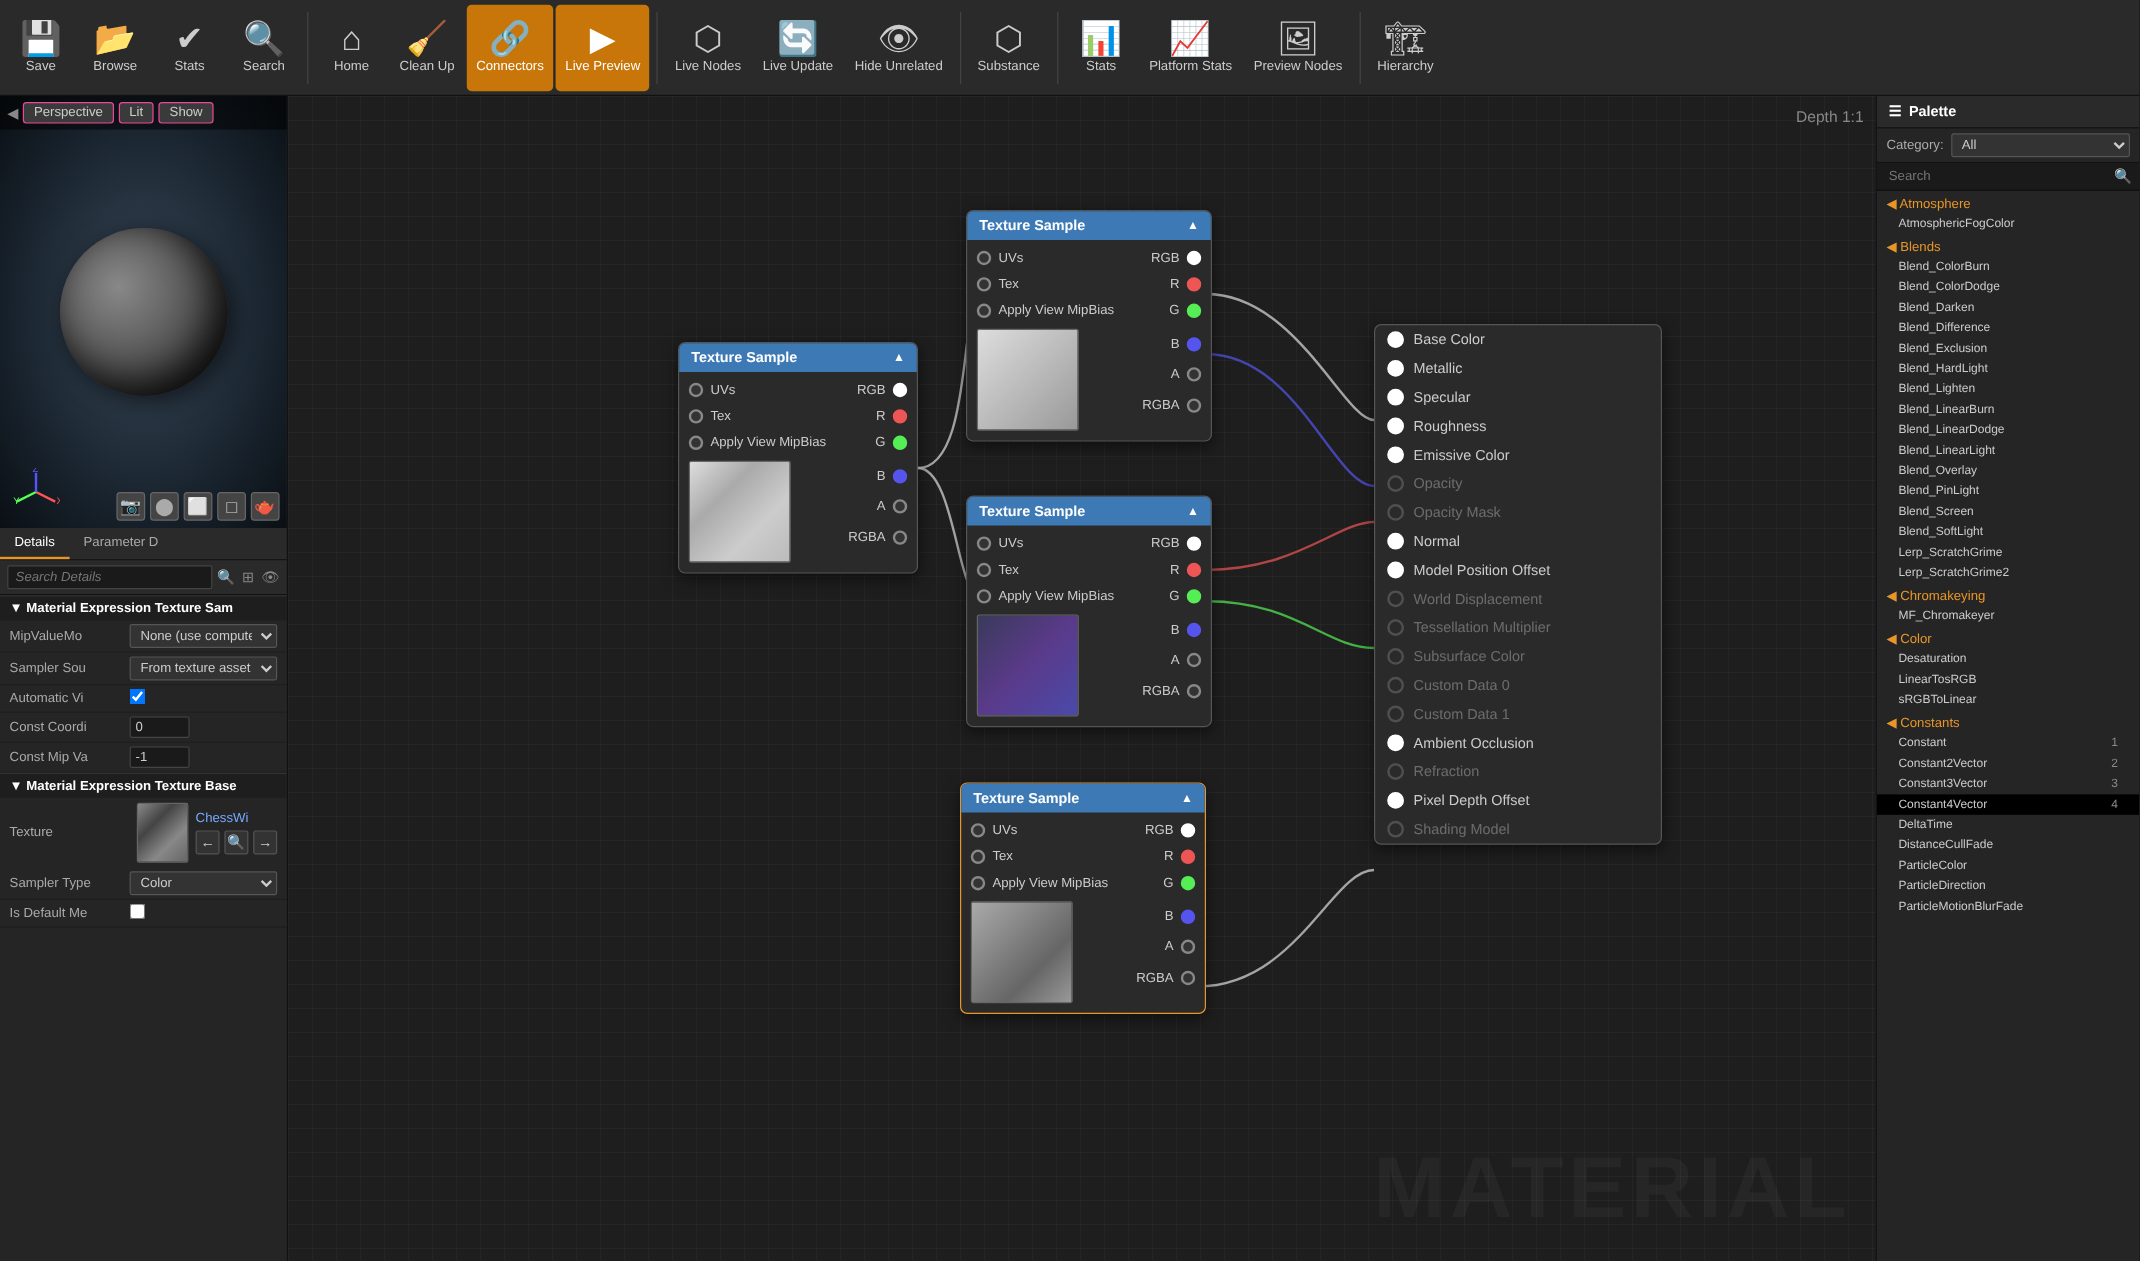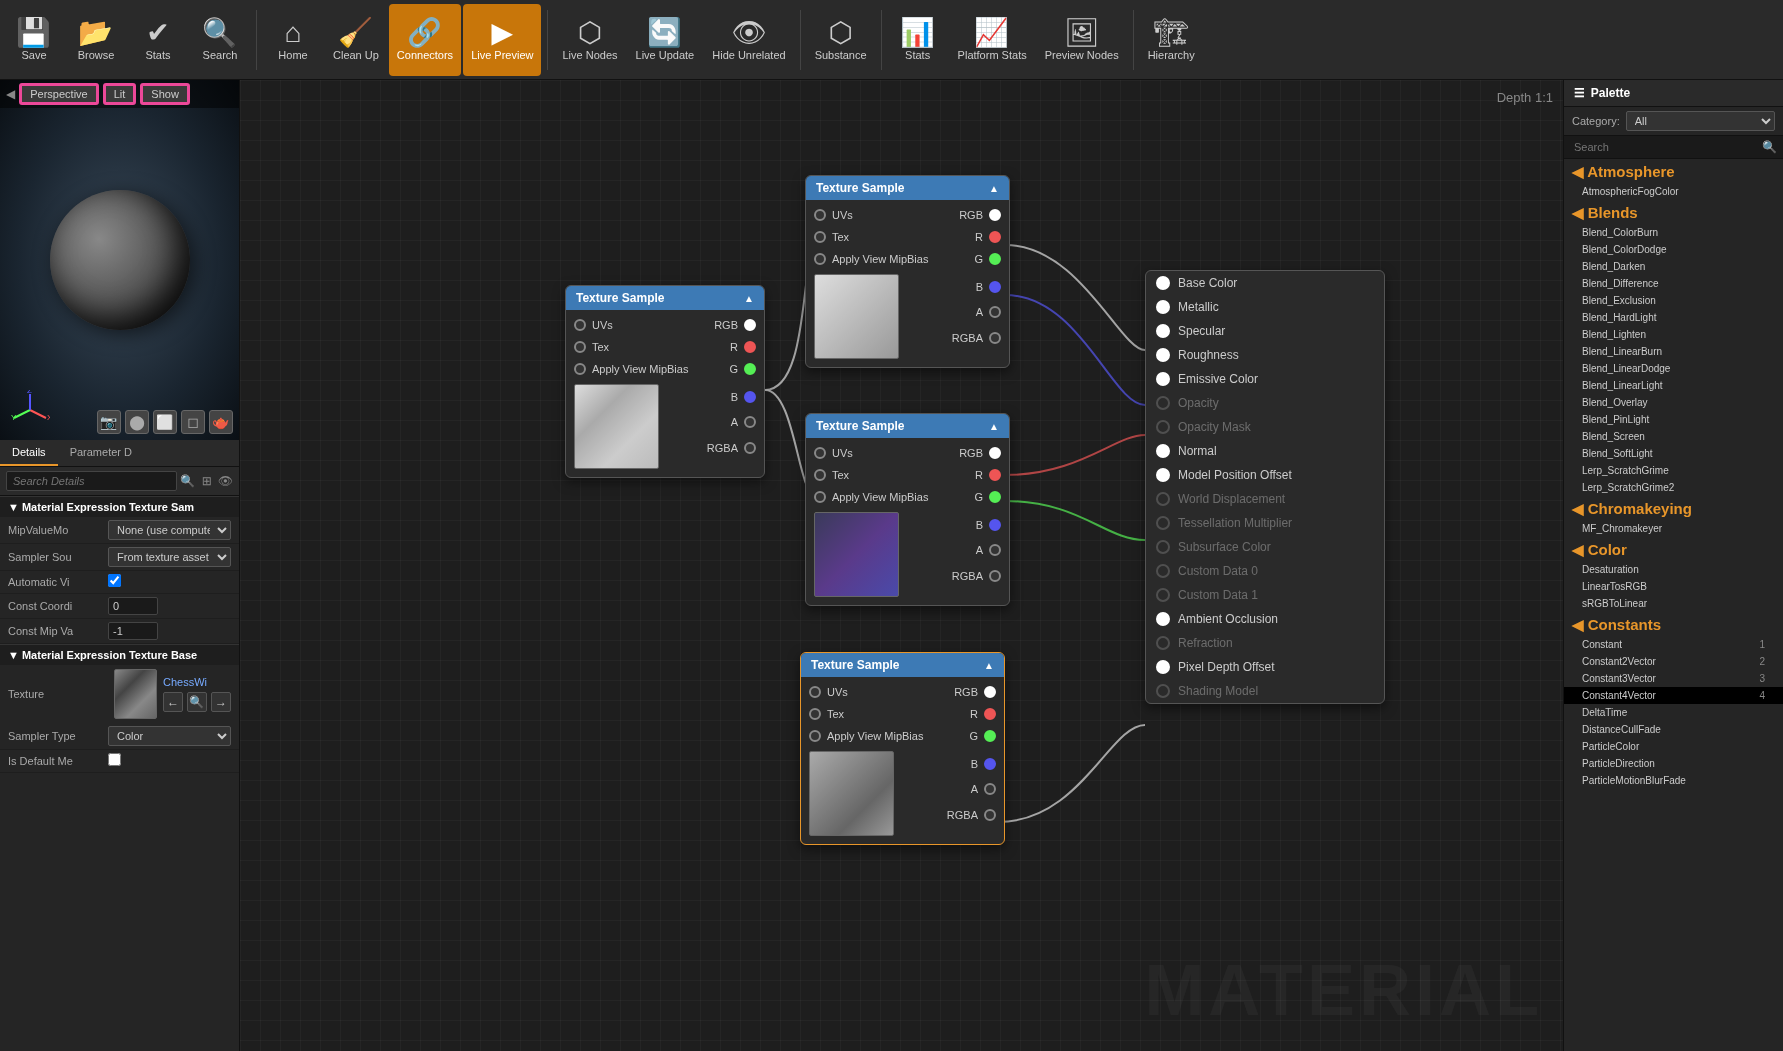--- a/index.html
+++ b/index.html
@@ -30,21 +30,21 @@
     .viewport-ball {
       position: absolute; top: 50%; left: 50%; transform: translate(-50%,-50%);
       width: 140px; height: 140px; border-radius: 50%;
       background: radial-gradient(circle at 35% 35%, #888, #222);
       box-shadow: inset -10px -10px 30px rgba(0,0,0,0.8), 4px 4px 20px rgba(0,0,0,0.6);
     }
     .viewport-top-bar {
       position: absolute; top: 0; left: 0; right: 0; height: 28px;
       background: rgba(0,0,0,0.5); display: flex; align-items: center; gap: 4px; padding: 0 6px;
     }
-    .vp-btn { background: #3a3a3a; border: 3px solid #ec4899; color: #ccc; padding: 2px 8px; border-radius: 3px; cursor: pointer; font-size: 11px; }
+    .vp-btn { background: #3a3a3a; border: 1px solid #ec4899; color: #ccc; padding: 2px 8px; border-radius: 3px; cursor: pointer; font-size: 11px; }
     .viewport-axes { position: absolute; bottom: 10px; left: 10px; width: 40px; height: 40px; }
     .viewport-controls { position: absolute; bottom: 6px; right: 6px; display: flex; gap: 4px; }
     .vc-btn { width: 24px; height: 24px; background: #444; border: 1px solid #666; border-radius: 3px; cursor: pointer; display: flex; align-items: center; justify-content: center; font-size: 14px; color: #aaa; }
 
     #details-panel { flex: 1; overflow-y: auto; background: #252525; padding: 0; }
     .details-tabs { display: flex; background: #2a2a2a; border-bottom: 1px solid #111; }
     .dtab { padding: 6px 12px; cursor: pointer; font-size: 11px; color: #aaa; }
     .dtab.active { color: #fff; border-bottom: 2px solid #e8962a; }
     .search-row { display: flex; align-items: center; background: #2a2a2a; padding: 4px 6px; border-bottom: 1px solid #111; gap: 4px; }
     .search-input { flex: 1; background: #1a1a1a; border: 1px solid #444; color: #ccc; padding: 3px 6px; font-size: 11px; border-radius: 2px; font-style: italic; }
@@ -117,21 +117,21 @@
     
     #palette { width: 220px; background: #252525; border-left: 1px solid #111; display: flex; flex-direction: column; flex-shrink: 0; overflow: hidden; }
     .palette-header { background: #2a2a2a; padding: 6px 10px; font-weight: bold; color: #fff; font-size: 12px; border-bottom: 1px solid #111; display: flex; align-items: center; gap: 6px; }
     .palette-cat-row { display: flex; align-items: center; gap: 6px; padding: 4px 8px; border-bottom: 1px solid #111; }
     .palette-cat-label { color: #aaa; font-size: 11px; }
     .palette-cat-select { flex: 1; background: #333; border: 1px solid #555; color: #ccc; padding: 2px 4px; font-size: 11px; border-radius: 2px; }
     .palette-search { display: flex; align-items: center; background: #1a1a1a; border-bottom: 1px solid #111; padding: 0 6px; }
     .palette-search-input { flex: 1; background: transparent; border: none; color: #ccc; padding: 5px 4px; font-size: 11px; outline: none; }
     .palette-search-icon { color: #666; }
     .palette-list { flex: 1; overflow-y: auto; }
-    .palette-group { color: #e8962a; font-size: 15px; padding: 4px 8px 2px; font-weight: bold; cursor: pointer; }
+    .palette-group { color: #e8962a; font-size: 11px; padding: 4px 8px 2px; font-weight: normal; cursor: pointer; }
     .palette-item { padding: 3px 18px; font-size: 10px; color: #ccc; cursor: pointer; display: flex; justify-content: space-between; }
     .palette-item.selected { background: #000000; }
     .palette-item-num { color: #888; }
   </style>
 </head>
 <body>
 
 <div id="toolbar">
   <button class="tb-btn">
     <span class="tb-btn-icon">💾</span>

